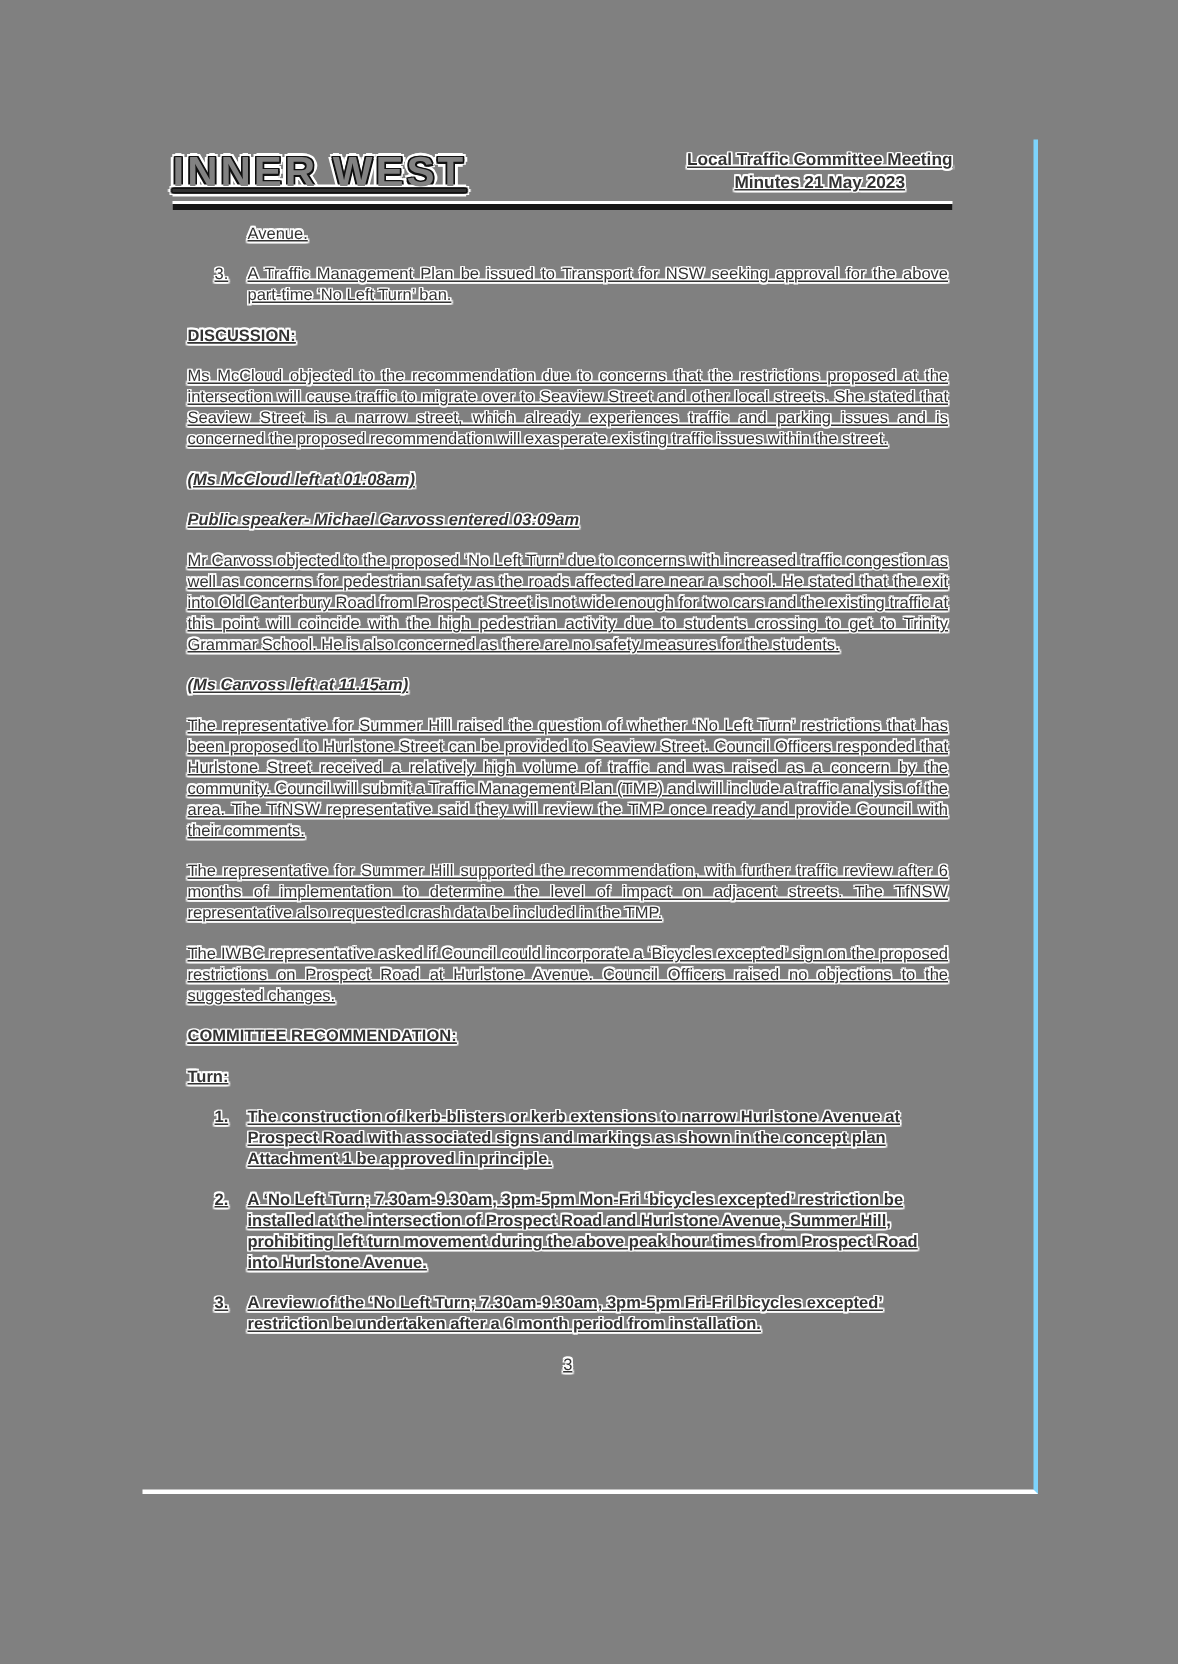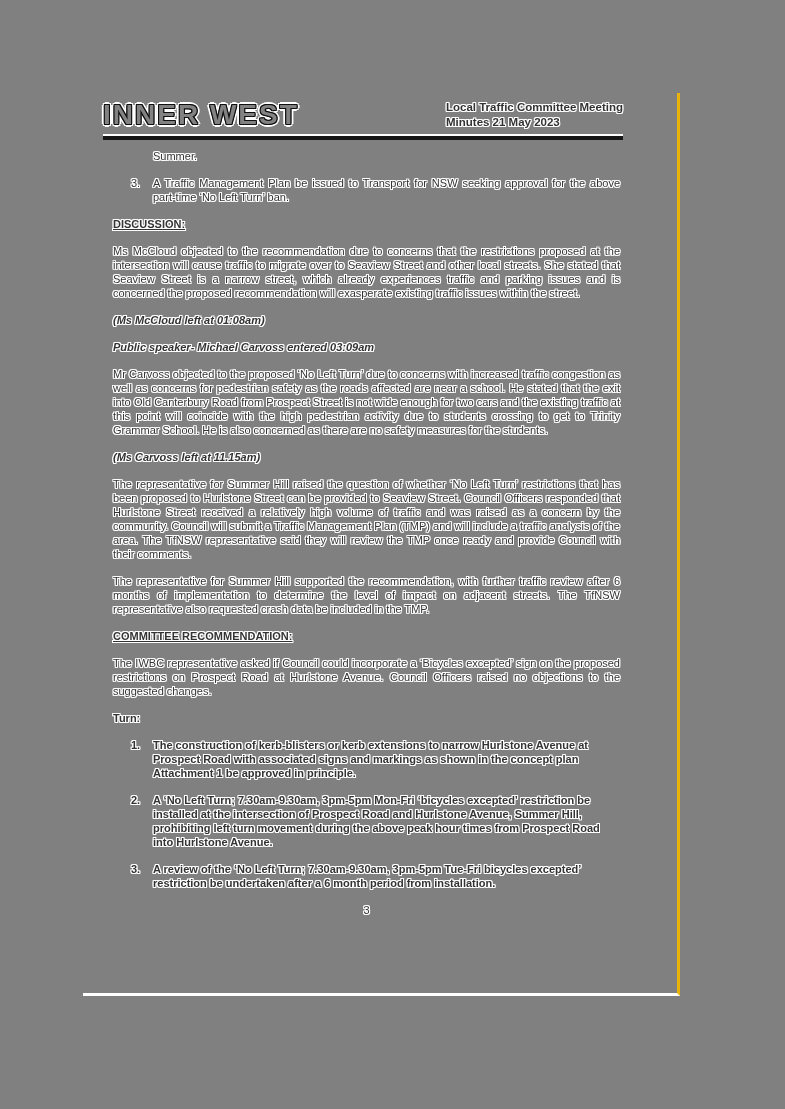--- a/index.html
+++ b/index.html
@@ -10,32 +10,33 @@
     width: 785px;
     height: 1109px;
     background: #808080;
     position: relative;
     overflow: hidden;
     font-family: "Liberation Sans", "DejaVu Sans", sans-serif;
   }
   
   .page {
     position: absolute;
-    left: 83px;
+    left: 95px;
     top: 93px;
     width: 594px;
     height: 900px;
-    border-right: 3px solid #eab308;
+    border-right: 3px solid #7dd3fc;
     border-bottom: 3px solid #ffffff;
     color: #333333;
     
     text-shadow:
       -1px -1px 0 #ffffff, 0 -1px 0 #ffffff, 1px -1px 0 #ffffff,
       -1px  0   0 #ffffff,                   1px  0   0 #ffffff,
       -1px  1px 0 #ffffff, 0  1px 0 #ffffff, 1px  1px 0 #ffffff;
+    text-decoration: underline;
   }
   .header {
     display: flex;
     justify-content: space-between;
     align-items: flex-end;
     margin: 5px 54px 0 20px;
   }
   .logo {
     font-weight: bold;
     font-size: 28px;
@@ -46,21 +47,21 @@
     text-shadow:
       -1px -1px 0 #101010, 0 -1px 0 #101010, 1px -1px 0 #101010,
       -1px  0   0 #101010,                   1px  0   0 #101010,
       -1px  1px 0 #101010, 0  1px 0 #101010, 1px  1px 0 #101010,
       -2px -2px 0 #ffffff, 0 -2px 0 #ffffff, 2px -2px 0 #ffffff,
       -2px  0   0 #ffffff,                   2px  0   0 #ffffff,
       -2px  2px 0 #ffffff, 0  2px 0 #ffffff, 2px  2px 0 #ffffff,
       -3px  0   0 #ffffff, 3px 0 0 #ffffff,  0 3px 0 #ffffff, 0 -3px 0 #ffffff;
   }
   .header-meta {
-    text-align: left;
+    text-align: center;
     font-weight: bold;
     font-size: 11.5px;
     line-height: 15px;
     padding-bottom: 2px;
   }
   .header-rule {
     margin: 2px 54px 0 20px;
     height: 2px;
     background: #ffffff;
     border-bottom: 4px solid #161616;
@@ -96,21 +97,21 @@
     <div class="header-meta">
       <div>Local Traffic Committee Meeting</div>
       <div>Minutes 21 May 2023</div>
     </div>
   </div>
 
   <div class="header-rule"></div>
 
   <div class="content">
 
-    <div class="block cont-line">Summer.</div>
+    <div class="block cont-line">Avenue.</div>
 
     <div class="block list-item regular">
       <span class="num">3.</span>
       <span class="txt">A Traffic Management Plan be issued to Transport for NSW seeking approval for the above part-time ‘No Left Turn’ ban.</span>
     </div>
 
     <div class="block heading">DISCUSSION:</div>
 
 
     <div class="block para">Ms McCloud objected to the recommendation due to concerns that the restrictions proposed at the intersection will cause traffic to migrate over to Seaview Street and other local streets. She stated that Seaview Street is a narrow street, which already experiences traffic and parking issues and is concerned the proposed recommendation will exasperate existing traffic issues within the street.</div>
@@ -120,37 +121,37 @@
     <div class="block speaker">Public speaker- Michael Carvoss entered 03:09am</div>
 
     <div class="block para">Mr Carvoss objected to the proposed ‘No Left Turn’ due to concerns with increased traffic congestion as well as concerns for pedestrian safety as the roads affected are near a school. He stated that the exit into Old Canterbury Road from Prospect Street is not wide enough for two cars and the existing traffic at this point will coincide with the high pedestrian activity due to students crossing to get to Trinity Grammar School. He is also concerned as there are no safety measures for the students.</div>
 
     <div class="block speaker">(Ms Carvoss left at 11.15am)</div>
 
     <div class="block para">The representative for Summer Hill raised the question of whether ‘No Left Turn’ restrictions that has been proposed to Hurlstone Street can be provided to Seaview Street. Council Officers responded that Hurlstone Street received a relatively high volume of traffic and was raised as a concern by the community. Council will submit a Traffic Management Plan (TMP) and will include a traffic analysis of the area. The TfNSW representative said they will review the TMP once ready and provide Council with their comments.</div>
 
     <div class="block para">The representative for Summer Hill supported the recommendation, with further traffic review after 6 months of implementation to determine the level of impact on adjacent streets. The TfNSW representative also requested crash data be included in the TMP.</div>
 
+    <div class="block para">The IWBC representative asked if Council could incorporate a ‘Bicycles excepted’ sign on the proposed restrictions on Prospect Road at Hurlstone Avenue. Council Officers raised no objections to the suggested changes.</div>
+
     <div class="block heading">COMMITTEE RECOMMENDATION:</div>
-
-    <div class="block para">The IWBC representative asked if Council could incorporate a ‘Bicycles excepted’ sign on the proposed restrictions on Prospect Road at Hurlstone Avenue. Council Officers raised no objections to the suggested changes.</div>
 
     <div class="block bold-label">Turn:</div>
 
     <div class="rec-list">
       <div class="list-item">
         <span class="num">1.</span>
         <span class="txt">The construction of kerb-blisters or kerb extensions to narrow Hurlstone Avenue at Prospect Road with associated signs and markings as shown in the concept plan Attachment 1 be approved in principle.</span>
       </div>
       <div class="list-item">
         <span class="num">2.</span>
         <span class="txt">A ‘No Left Turn; 7.30am-9.30am, 3pm-5pm Mon-Fri ‘bicycles excepted’ restriction be installed at the intersection of Prospect Road and Hurlstone Avenue, Summer Hill, prohibiting left turn movement during the above peak hour times from Prospect Road into Hurlstone Avenue.</span>
       </div>
       <div class="list-item">
         <span class="num">3.</span>
-        <span class="txt">A review of the ‘No Left Turn; 7.30am-9.30am, 3pm-5pm Tue-Fri bicycles excepted’ restriction be undertaken after a 6 month period from installation.</span>
+        <span class="txt">A review of the ‘No Left Turn; 7.30am-9.30am, 3pm-5pm Fri-Fri bicycles excepted’ restriction be undertaken after a 6 month period from installation.</span>
       </div>
     </div>
 
     <div class="page-num">3</div>
 
   </div>
 </div>
 
 </body></html>

